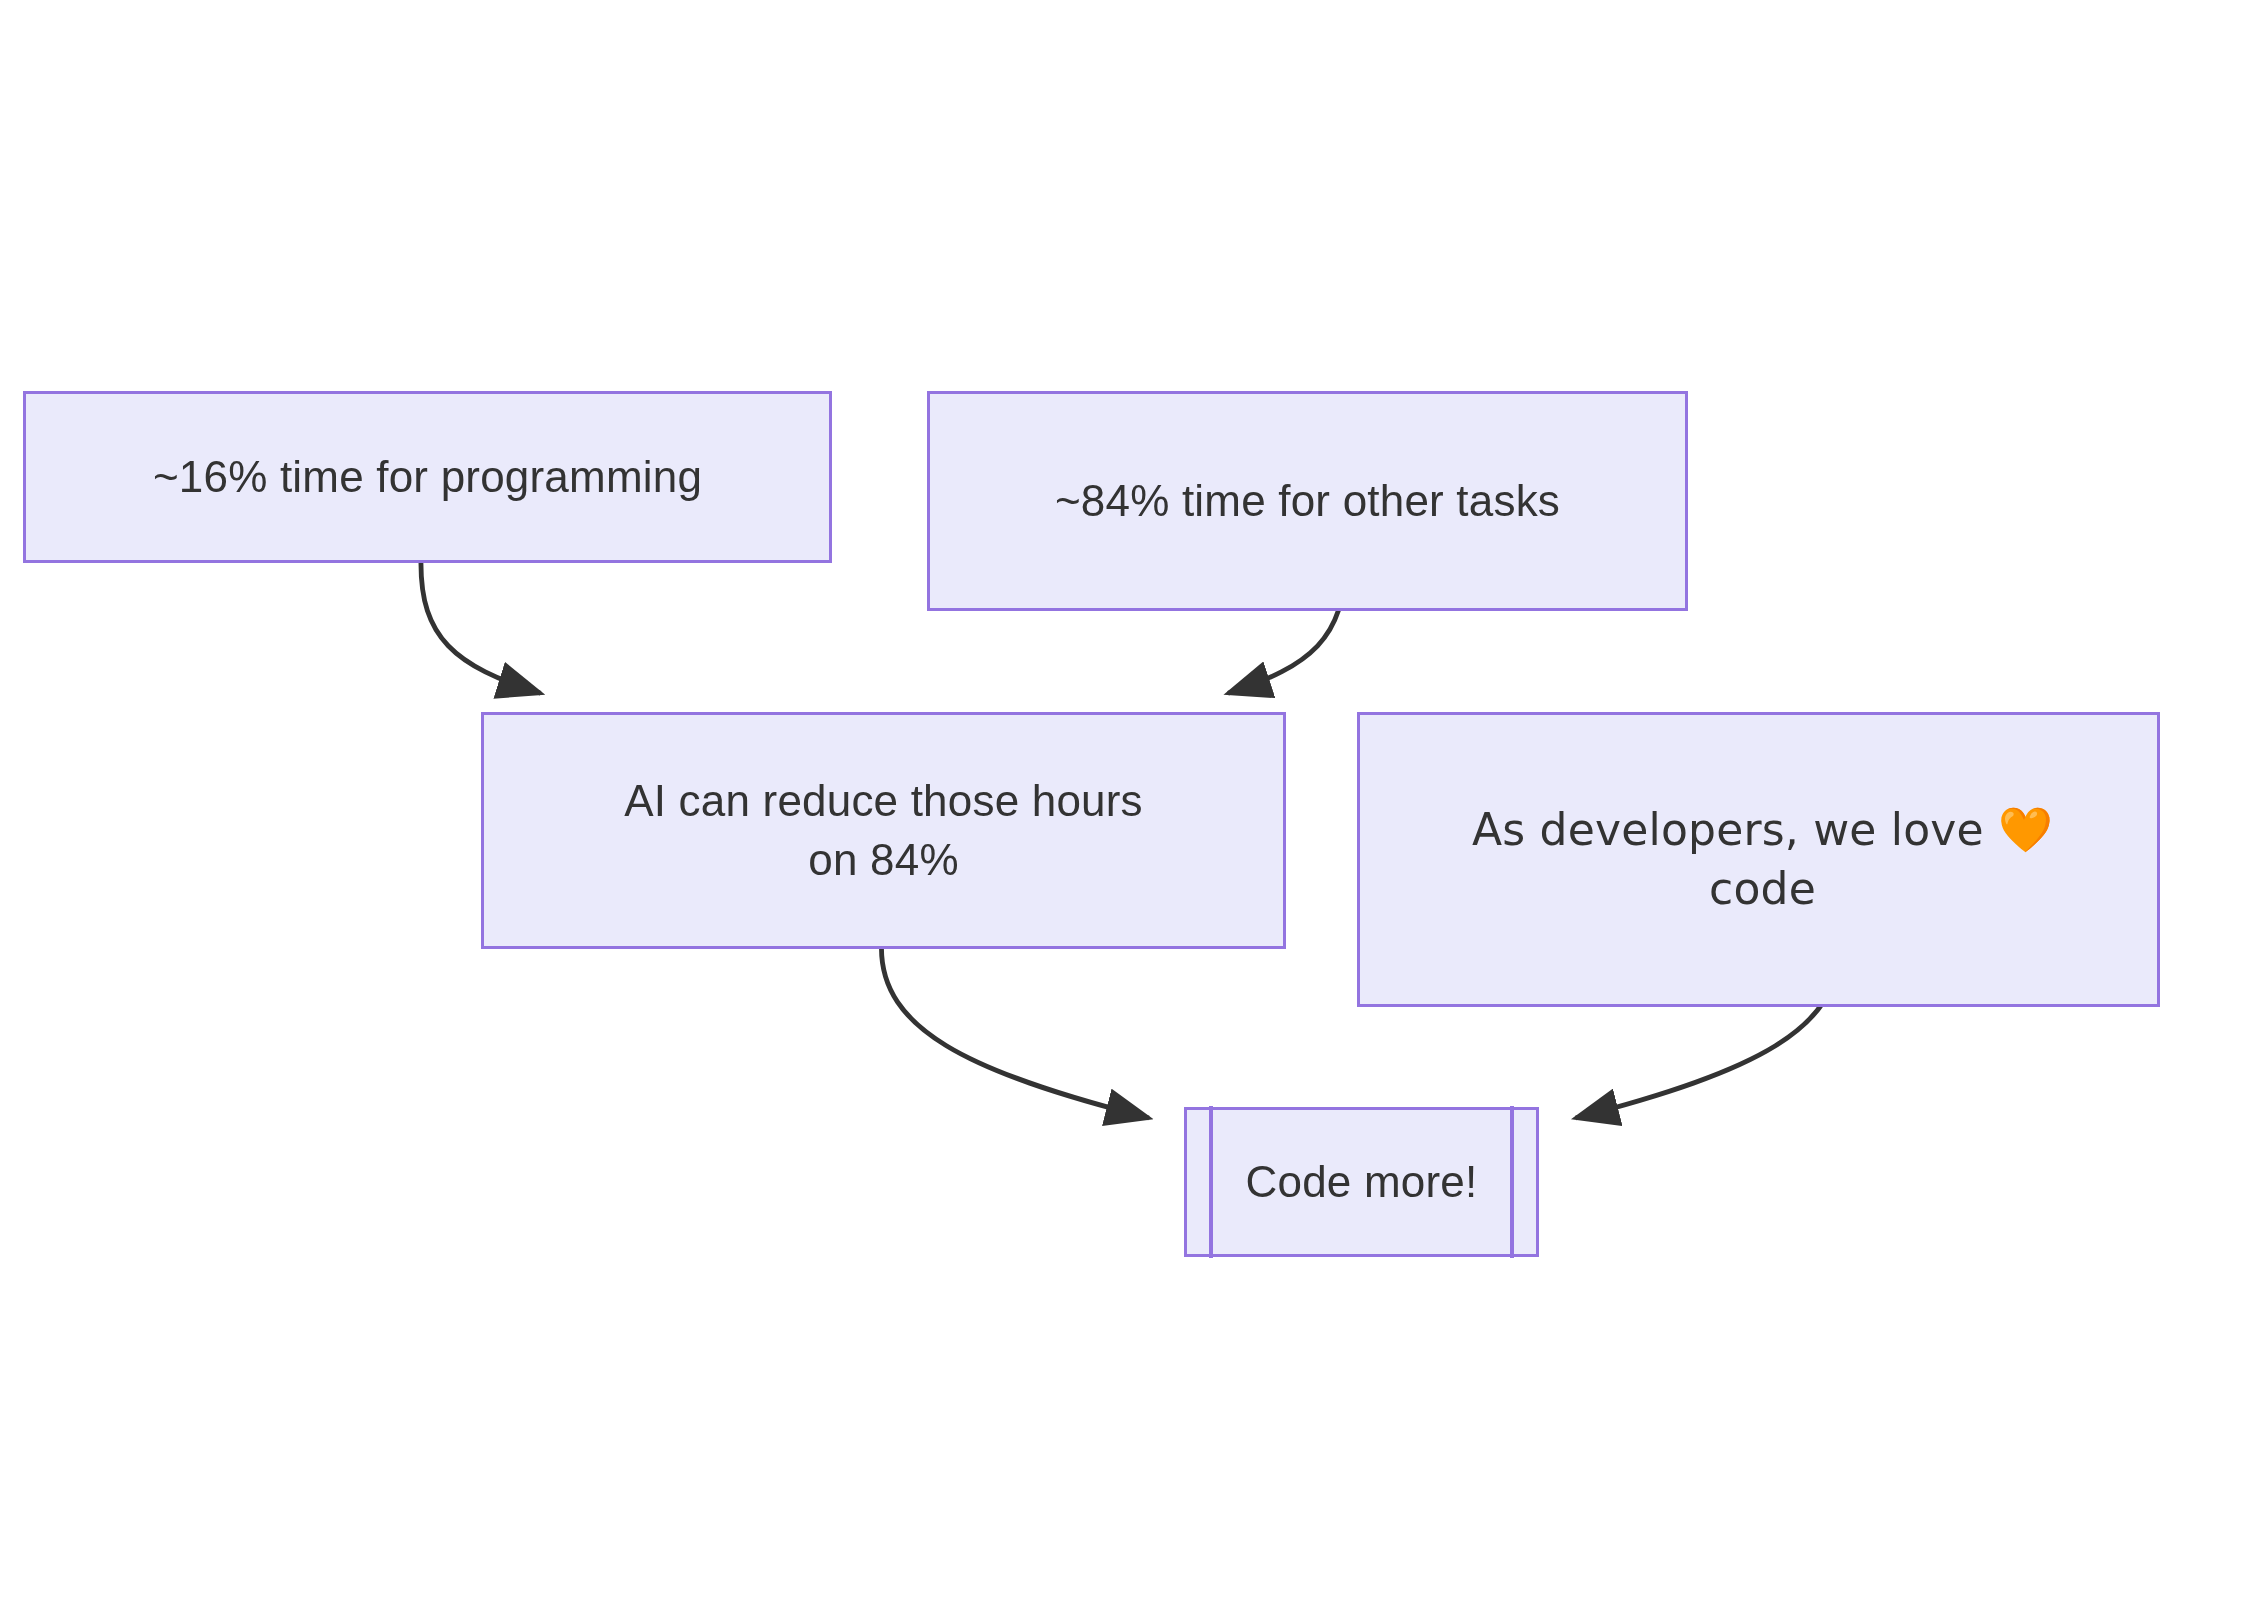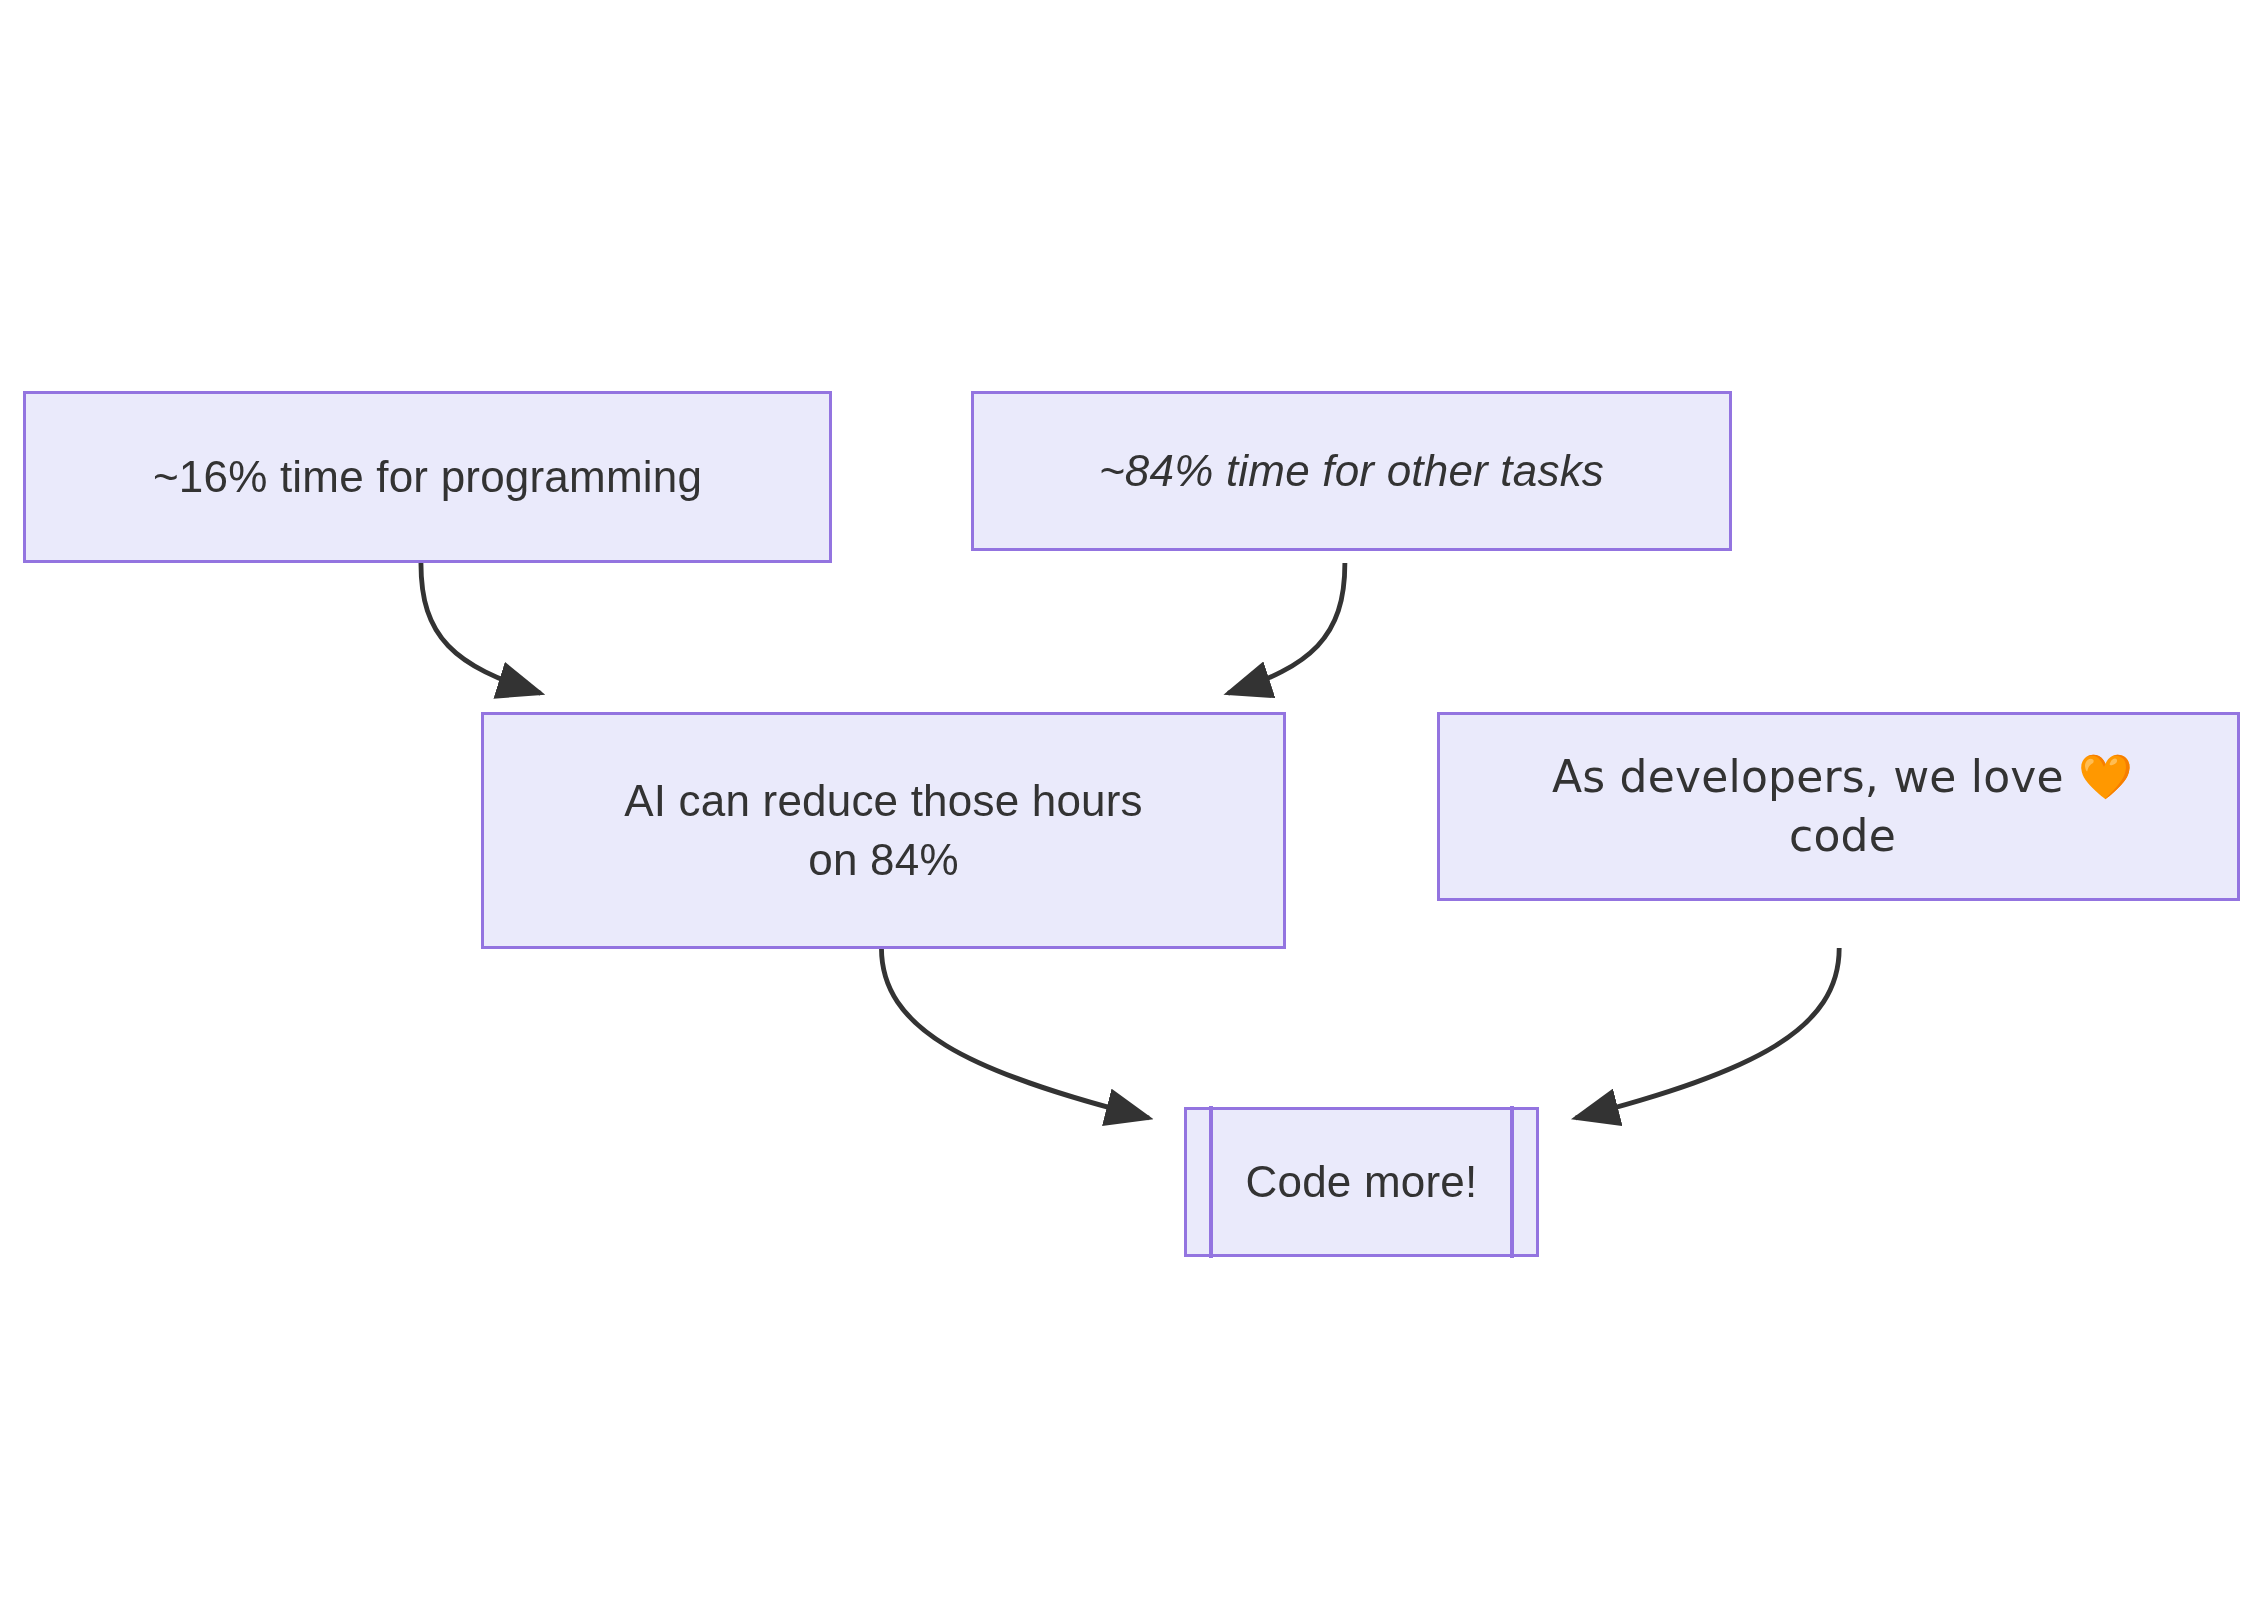--- a/index.html
+++ b/index.html
@@ -49,39 +49,38 @@
   }
   
   #node-programming {
     left: 23px;
     top: 391px;
     width: 809px;
     height: 172px;
   }
   
   #node-other-tasks {
-    left: 971px;
+    left: 927px;
     top: 391px;
     width: 761px;
-    height: 160px;
-    font-style: italic;
+    height: 220px;
   }
   
   #node-ai-reduce {
     left: 481px;
     top: 712px;
     width: 805px;
     height: 237px;
   }
   
   #node-love-code {
-    left: 1437px;
+    left: 1357px;
     top: 712px;
     width: 803px;
-    height: 189px;
+    height: 295px;
     padding-left: 8px;
   }
   
   #node-code-more {
     left: 1184px;
     top: 1107px;
     width: 355px;
     height: 150px;
     justify-content: center;
   }

